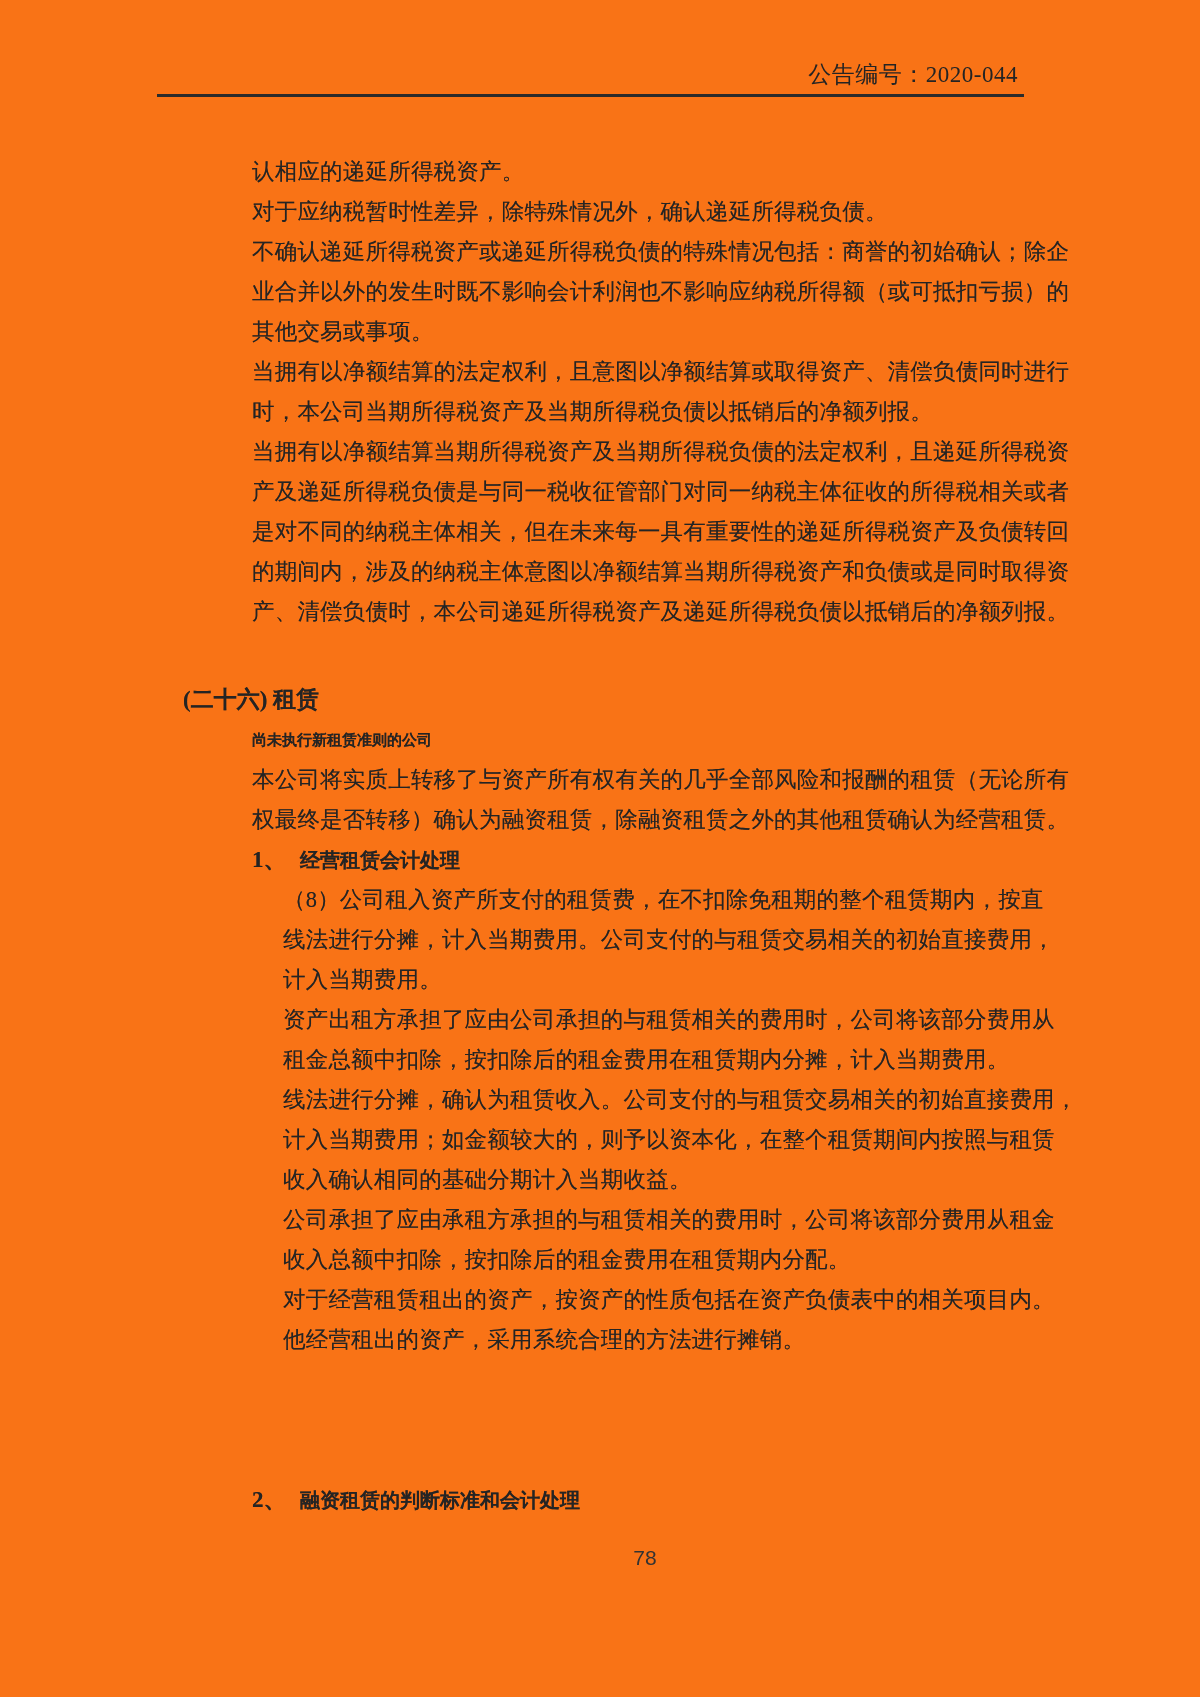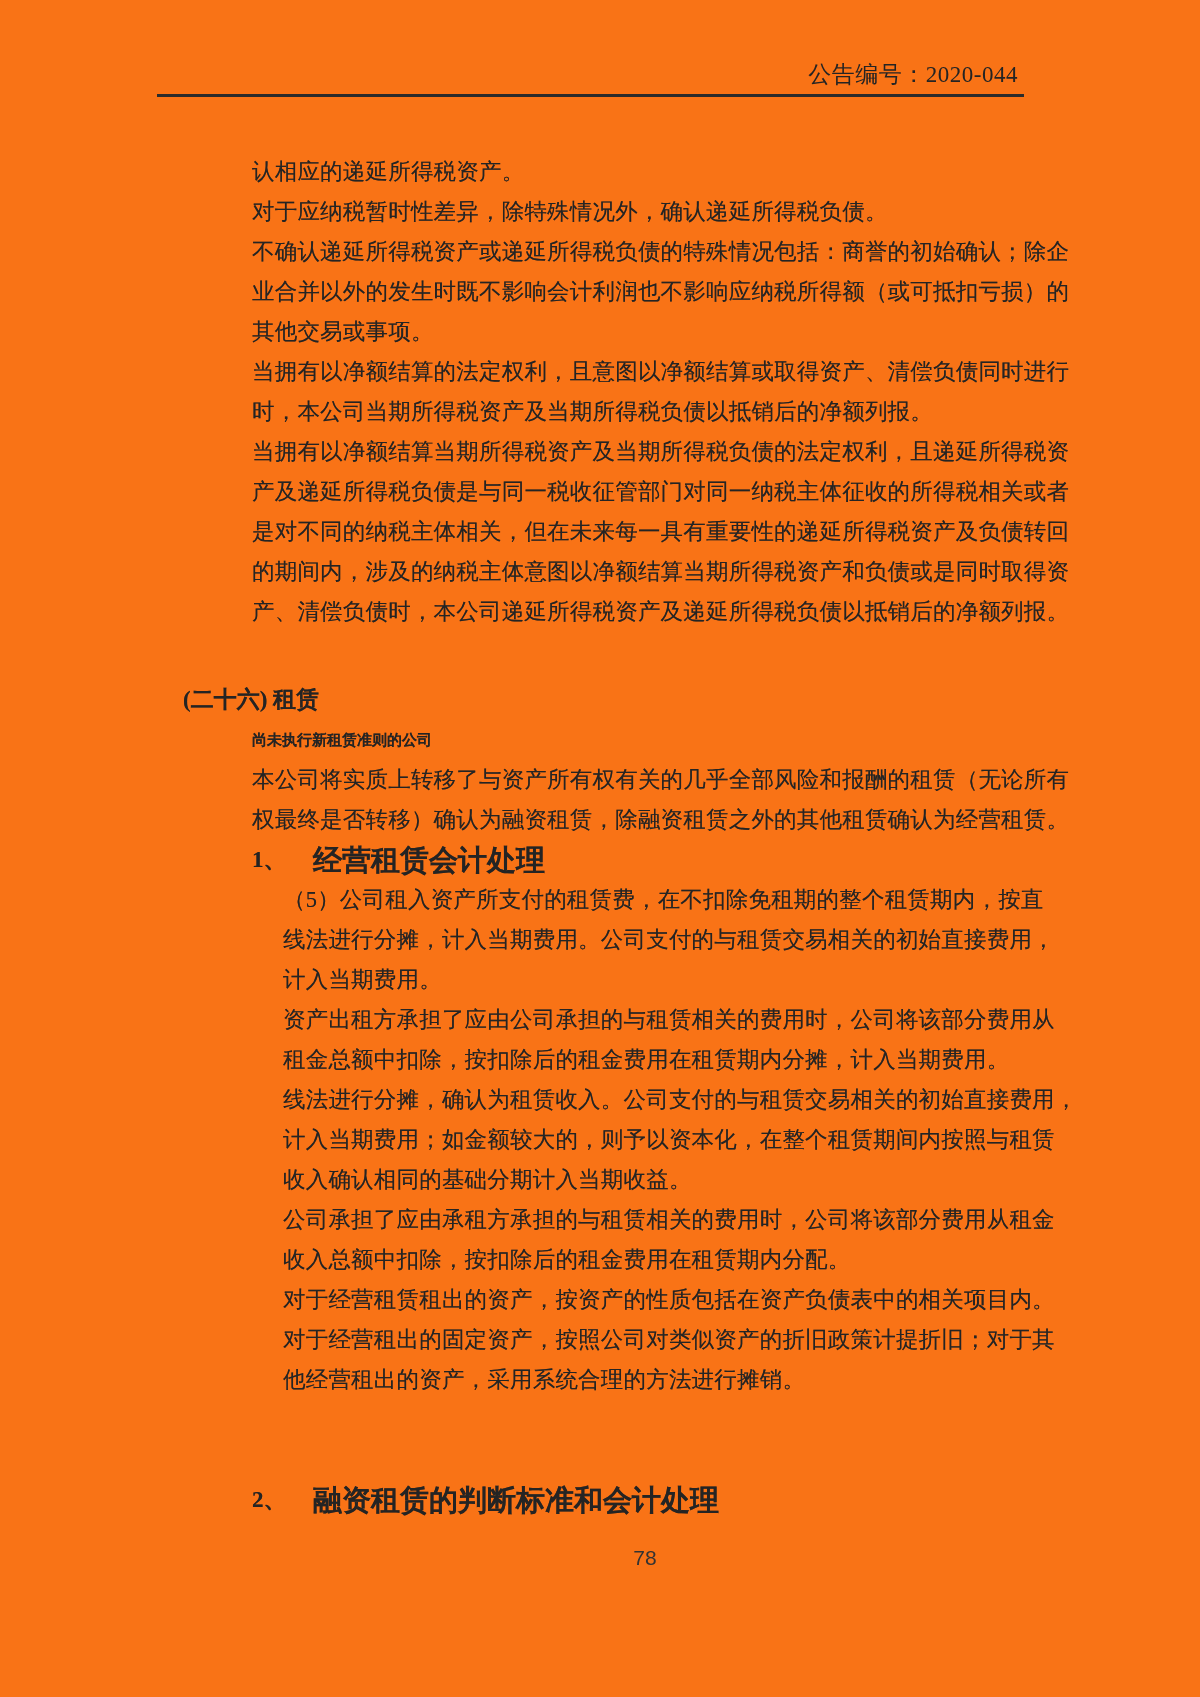--- a/index.html
+++ b/index.html
@@ -67,24 +67,24 @@
     left:252px;
     height:40px;
     line-height:40px;
     font-size:23px;
     font-weight:bold;
     white-space:nowrap;
     text-shadow:0 0 0.5px rgba(30,30,30,0.6);
   }
   .item-title {
     position:absolute;
-    left:313px;
+    left:300px;
     height:40px;
     line-height:40px;
-    font-size:29px;
+    font-size:20px;
     font-weight:bold;
     white-space:nowrap;
     text-shadow:0 0 0.5px rgba(30,30,30,0.6);
     text-align:center;
   }
   .item1-num, .item1-title { top:840px; }
   .item2-num, .item2-title { top:1480px; }
   .item1-body { top:880px; left:283px; width:800px; }
   .page-number {
     position:absolute;
@@ -129,32 +129,31 @@
 
   <div class="textblock sec-intro">
       <div class="line">本公司将实质上转移了与资产所有权有关的几乎全部风险和报酬的租赁（无论所有</div>
       <div class="line">权最终是否转移）确认为融资租赁，除融资租赁之外的其他租赁确认为经营租赁。</div>
     </div>
 
   <div class="item-number item1-num">1、</div>
   <div class="item-title item1-title">经营租赁会计处理</div>
 
   <div class="textblock item1-body">
-      <div class="line">（5）公司租入资产所支付的租赁费，在不扣除免租期的整个租赁期内，按直</div>
+      <div class="line">（8）公司租入资产所支付的租赁费，在不扣除免租期的整个租赁期内，按直</div>
       <div class="line">线法进行分摊，计入当期费用。公司支付的与租赁交易相关的初始直接费用，</div>
       <div class="line">计入当期费用。</div>
       <div class="line">资产出租方承担了应由公司承担的与租赁相关的费用时，公司将该部分费用从</div>
       <div class="line">租金总额中扣除，按扣除后的租金费用在租赁期内分摊，计入当期费用。</div>
       <div class="line">线法进行分摊，确认为租赁收入。公司支付的与租赁交易相关的初始直接费用，</div>
       <div class="line">计入当期费用；如金额较大的，则予以资本化，在整个租赁期间内按照与租赁</div>
       <div class="line">收入确认相同的基础分期计入当期收益。</div>
       <div class="line">公司承担了应由承租方承担的与租赁相关的费用时，公司将该部分费用从租金</div>
       <div class="line">收入总额中扣除，按扣除后的租金费用在租赁期内分配。</div>
       <div class="line">对于经营租赁租出的资产，按资产的性质包括在资产负债表中的相关项目内。</div>
-      <div class="line">对于经营租出的固定资产，按照公司对类似资产的折旧政策计提折旧；对于其</div>
       <div class="line">他经营租出的资产，采用系统合理的方法进行摊销。</div>
     </div>
 
   <div class="item-number item2-num">2、</div>
   <div class="item-title item2-title">融资租赁的判断标准和会计处理</div>
 
   <div class="page-number">78</div>
 
 </div>
 

